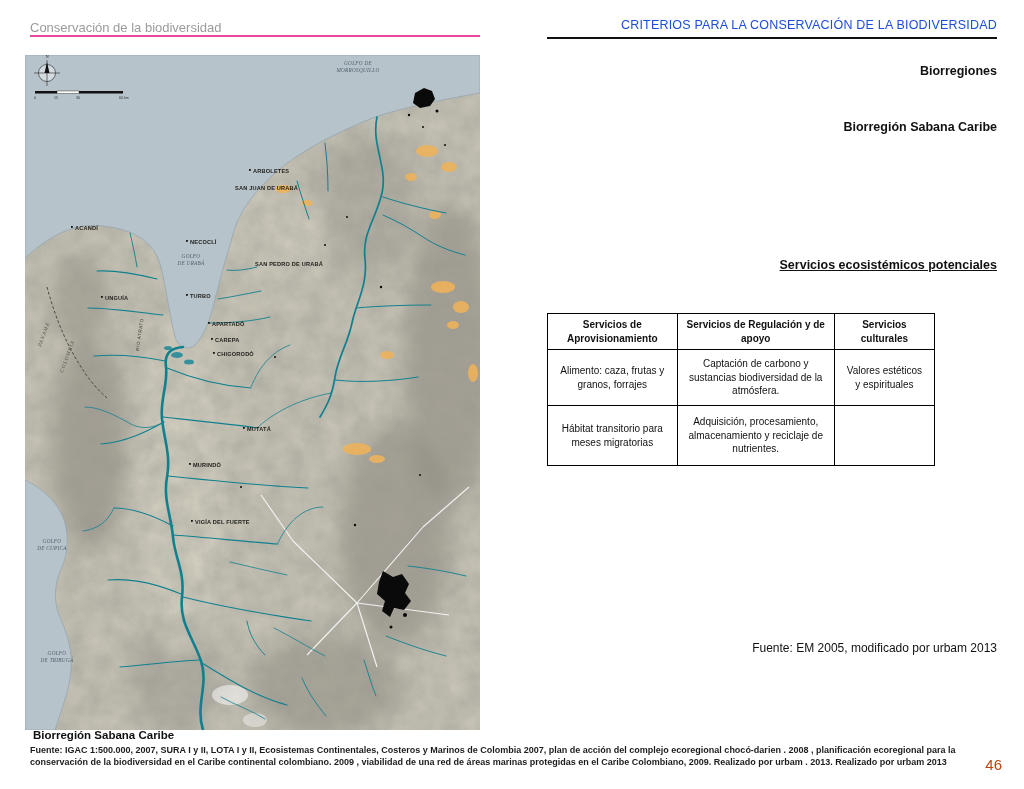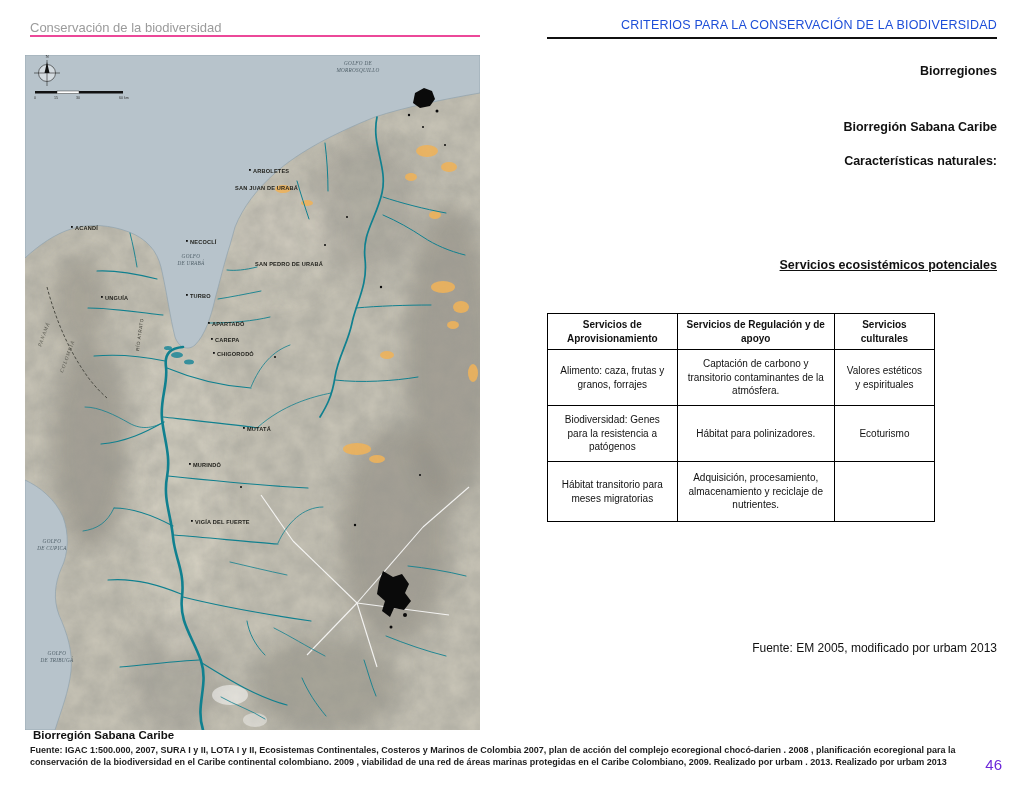--- a/index.html
+++ b/index.html
@@ -32,21 +32,21 @@
   }
   .services-table th { font-weight:bold; }
   .table-source { position:absolute; right:27px; top:641px; font-size:12px; font-weight:normal; }
   .map-figure { position:absolute; left:25px; top:55px; width:455px; height:675px; }
   .map-figure svg { display:block; }
   .map-caption { position:absolute; left:33px; top:729px; font-size:11.5px; font-weight:bold; }
   .footer-source {
     position:absolute; left:30px; top:744px; width:948px;
     font-size:9px; font-weight:bold; color:#1c1c1c; line-height:1.35;
   }
-  .page-number { position:absolute; right:22px; top:756px; font-size:15px; color:#6d28d9; }
+  .page-number { position:absolute; right:22px; top:756px; font-size:15px; color:#c2410c; }
 
   
   .town { font-family:"Liberation Sans", sans-serif; font-size:5.6px; font-weight:bold; fill:#22221d; letter-spacing:0.2px; }
   .sea-label { font-family:"Liberation Serif", serif; font-size:5.2px; font-style:italic; fill:#4d5d66; text-anchor:middle; letter-spacing:0.3px; }
   .region-label { font-family:"Liberation Serif", serif; font-size:5.2px; font-style:italic; fill:#53534a; letter-spacing:1px; }
   .river-label { font-family:"Liberation Sans", sans-serif; font-size:4.6px; fill:#37372f; letter-spacing:0.6px; }
   .scale-text { font-family:"Liberation Sans", sans-serif; font-size:3.6px; fill:#333; }
   .compass-n { font-family:"Liberation Serif", serif; font-size:4.5px; fill:#222; text-anchor:middle; }
 </style>
 </head>
@@ -271,48 +271,42 @@
         <text class="scale-text" x="84" y="8">60 km</text>
       </g>
     </svg>
   </div>
 
   <div class="map-caption">Biorregión Sabana Caribe</div>
 
   <div class="bioregion-title">Biorregión Sabana Caribe</div>
 
   <div class="characteristics">
-    <span class="lead">Características naturales:</span>
   </div>
 
   <div class="services-title">Servicios ecosistémicos potenciales</div>
 
   <table class="services-table">
     <colgroup>
         <col style="width:141px">
         <col style="width:192px">
         <col style="width:117px">
       </colgroup>
     <thead>
       <tr style="height:36px">
         <th>Servicios de Aprovisionamiento</th>
         <th>Servicios de Regulación y de apoyo</th>
         <th>Servicios culturales</th>
       </tr>
     </thead>
     <tbody>
       <tr style="height:56px">
         <td>Alimento: caza, frutas y granos, forrajes</td>
-        <td>Captación de carbono y transitorio contaminantes de la atmósfera.</td>
+        <td>Captación de carbono y sustancias biodiversidad de la atmósfera.</td>
         <td>Valores estéticos y espirituales</td>
-      </tr>
-      <tr style="height:56px">
-        <td>Biodiversidad: Genes para la resistencia a patógenos</td>
-        <td>Hábitat para polinizadores.</td>
-        <td>Ecoturismo</td>
       </tr>
       <tr style="height:60px">
         <td>Hábitat transitorio para meses migratorias</td>
         <td>Adquisición, procesamiento, almacenamiento y reciclaje de nutrientes.</td>
         <td></td>
       </tr>
     </tbody>
   </table>
 
   <div class="table-source">Fuente: EM 2005, modificado por urbam 2013</div>

